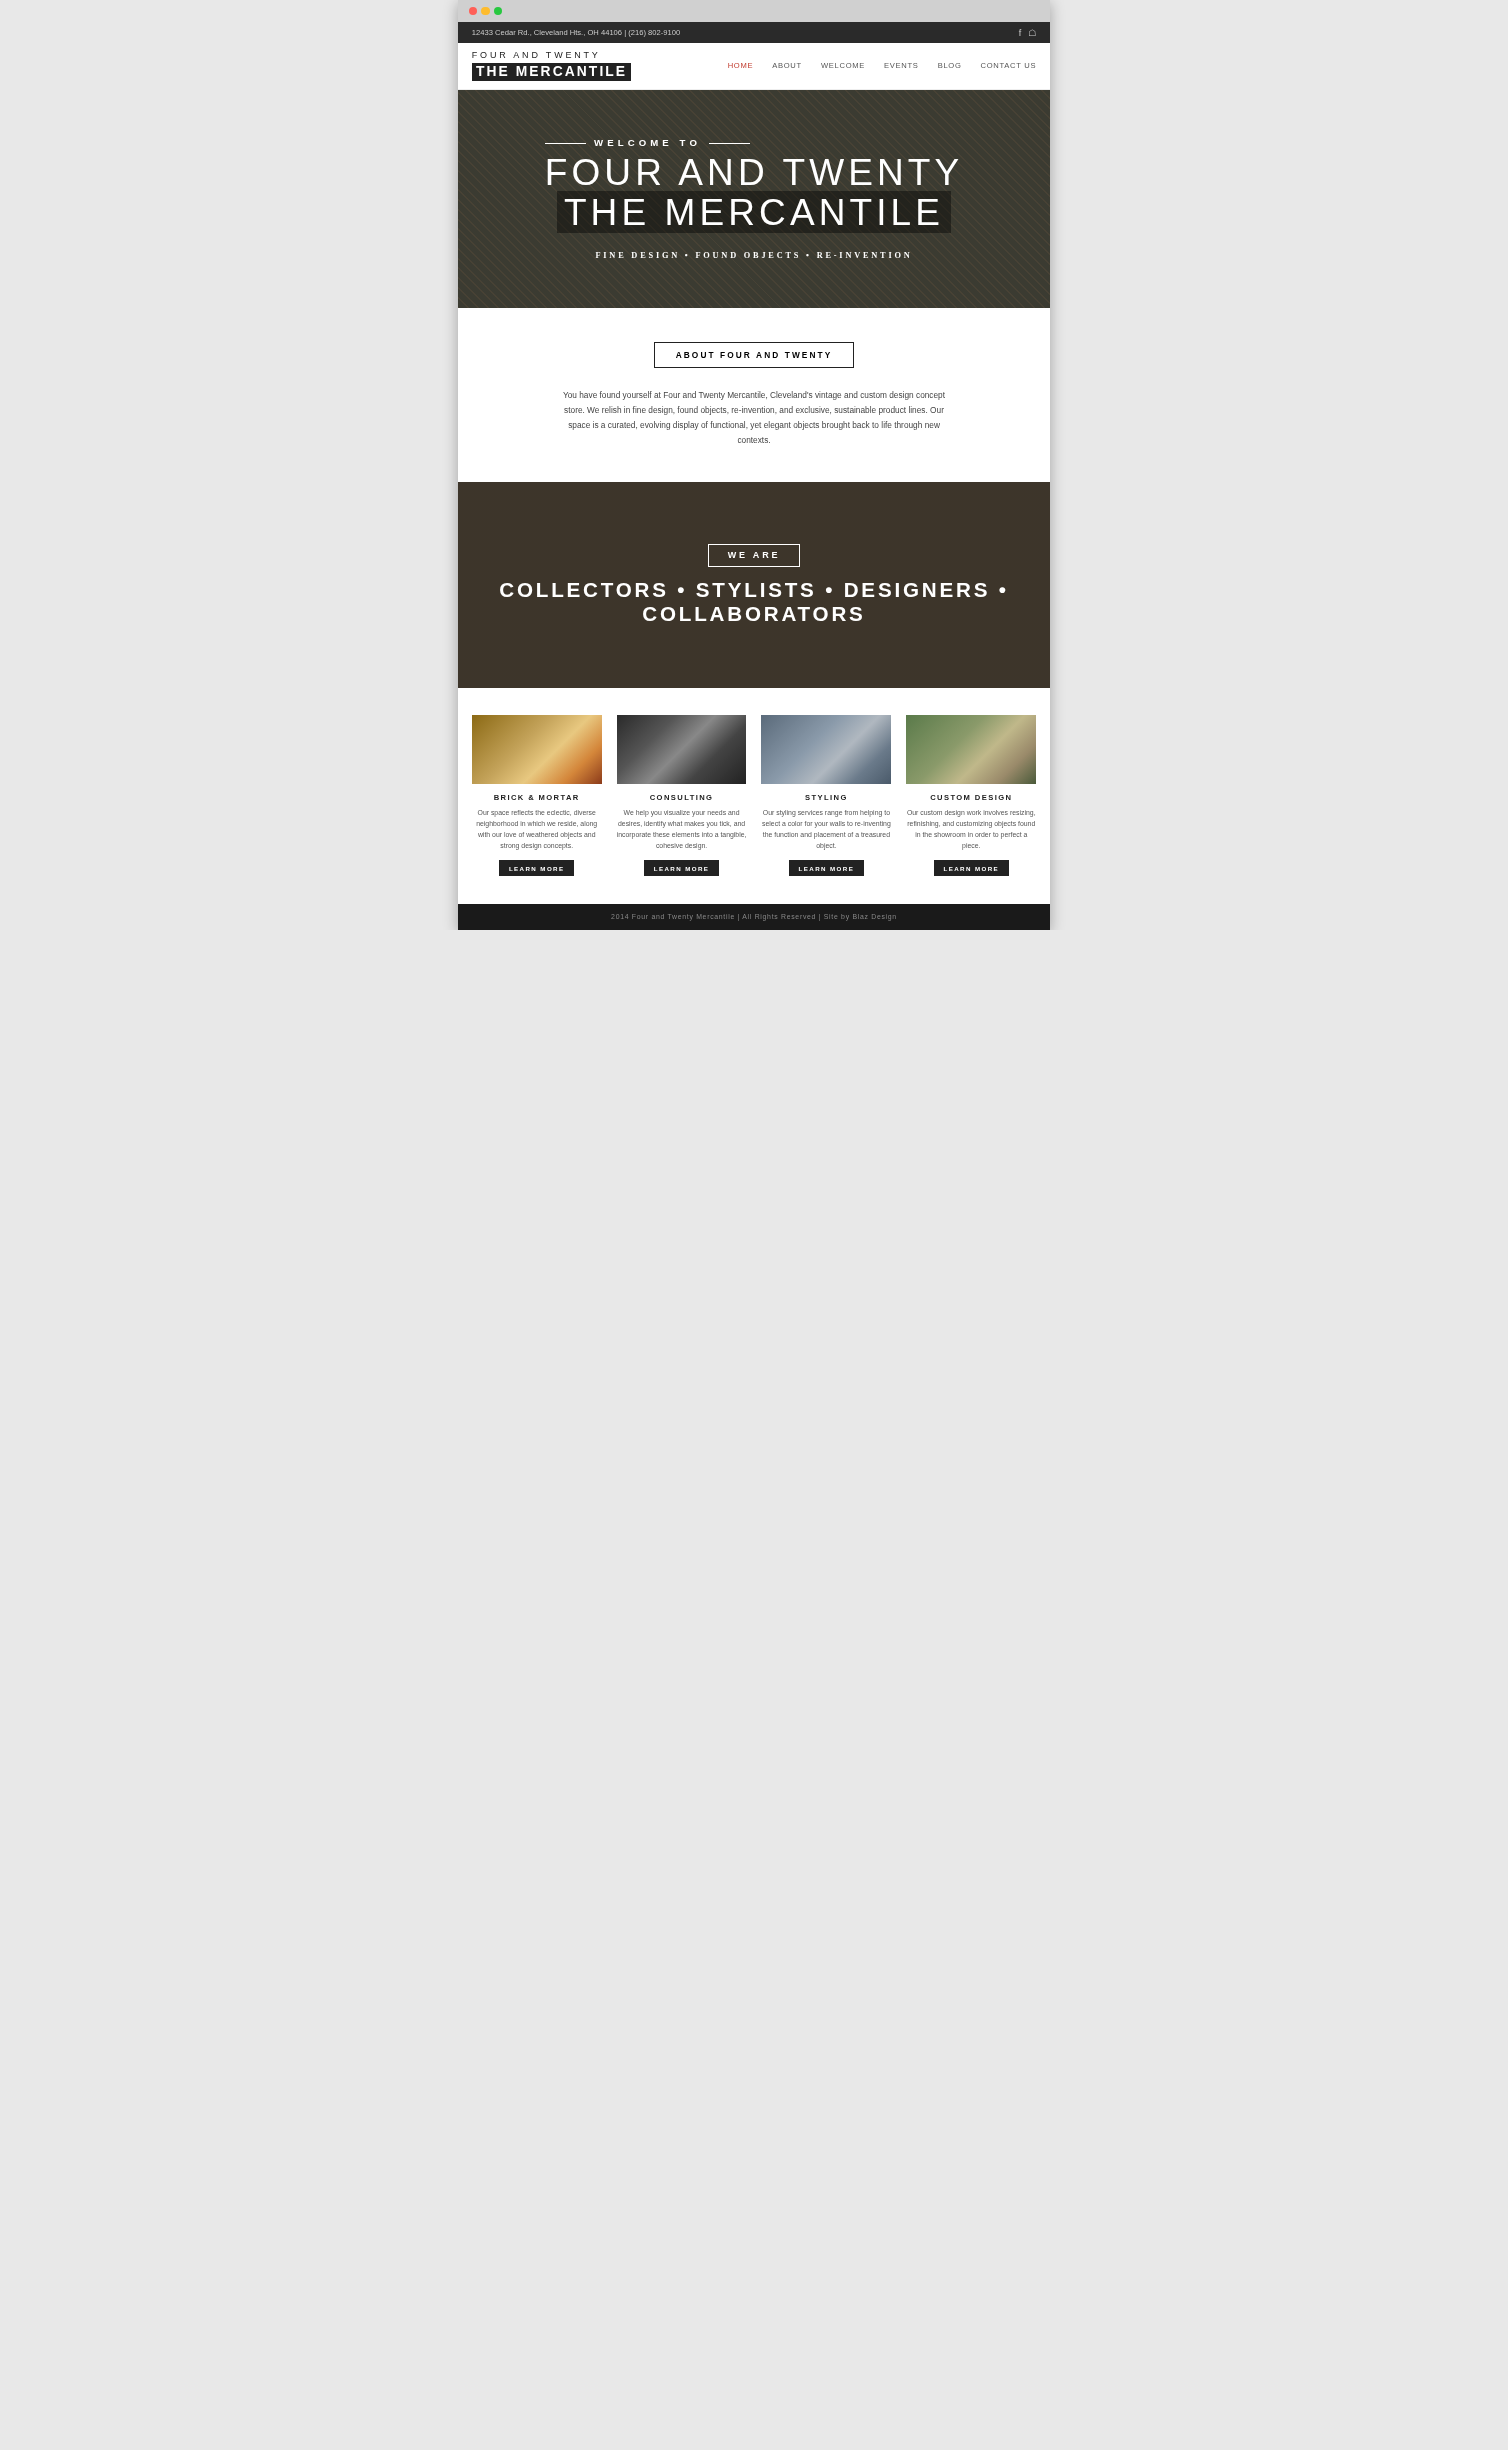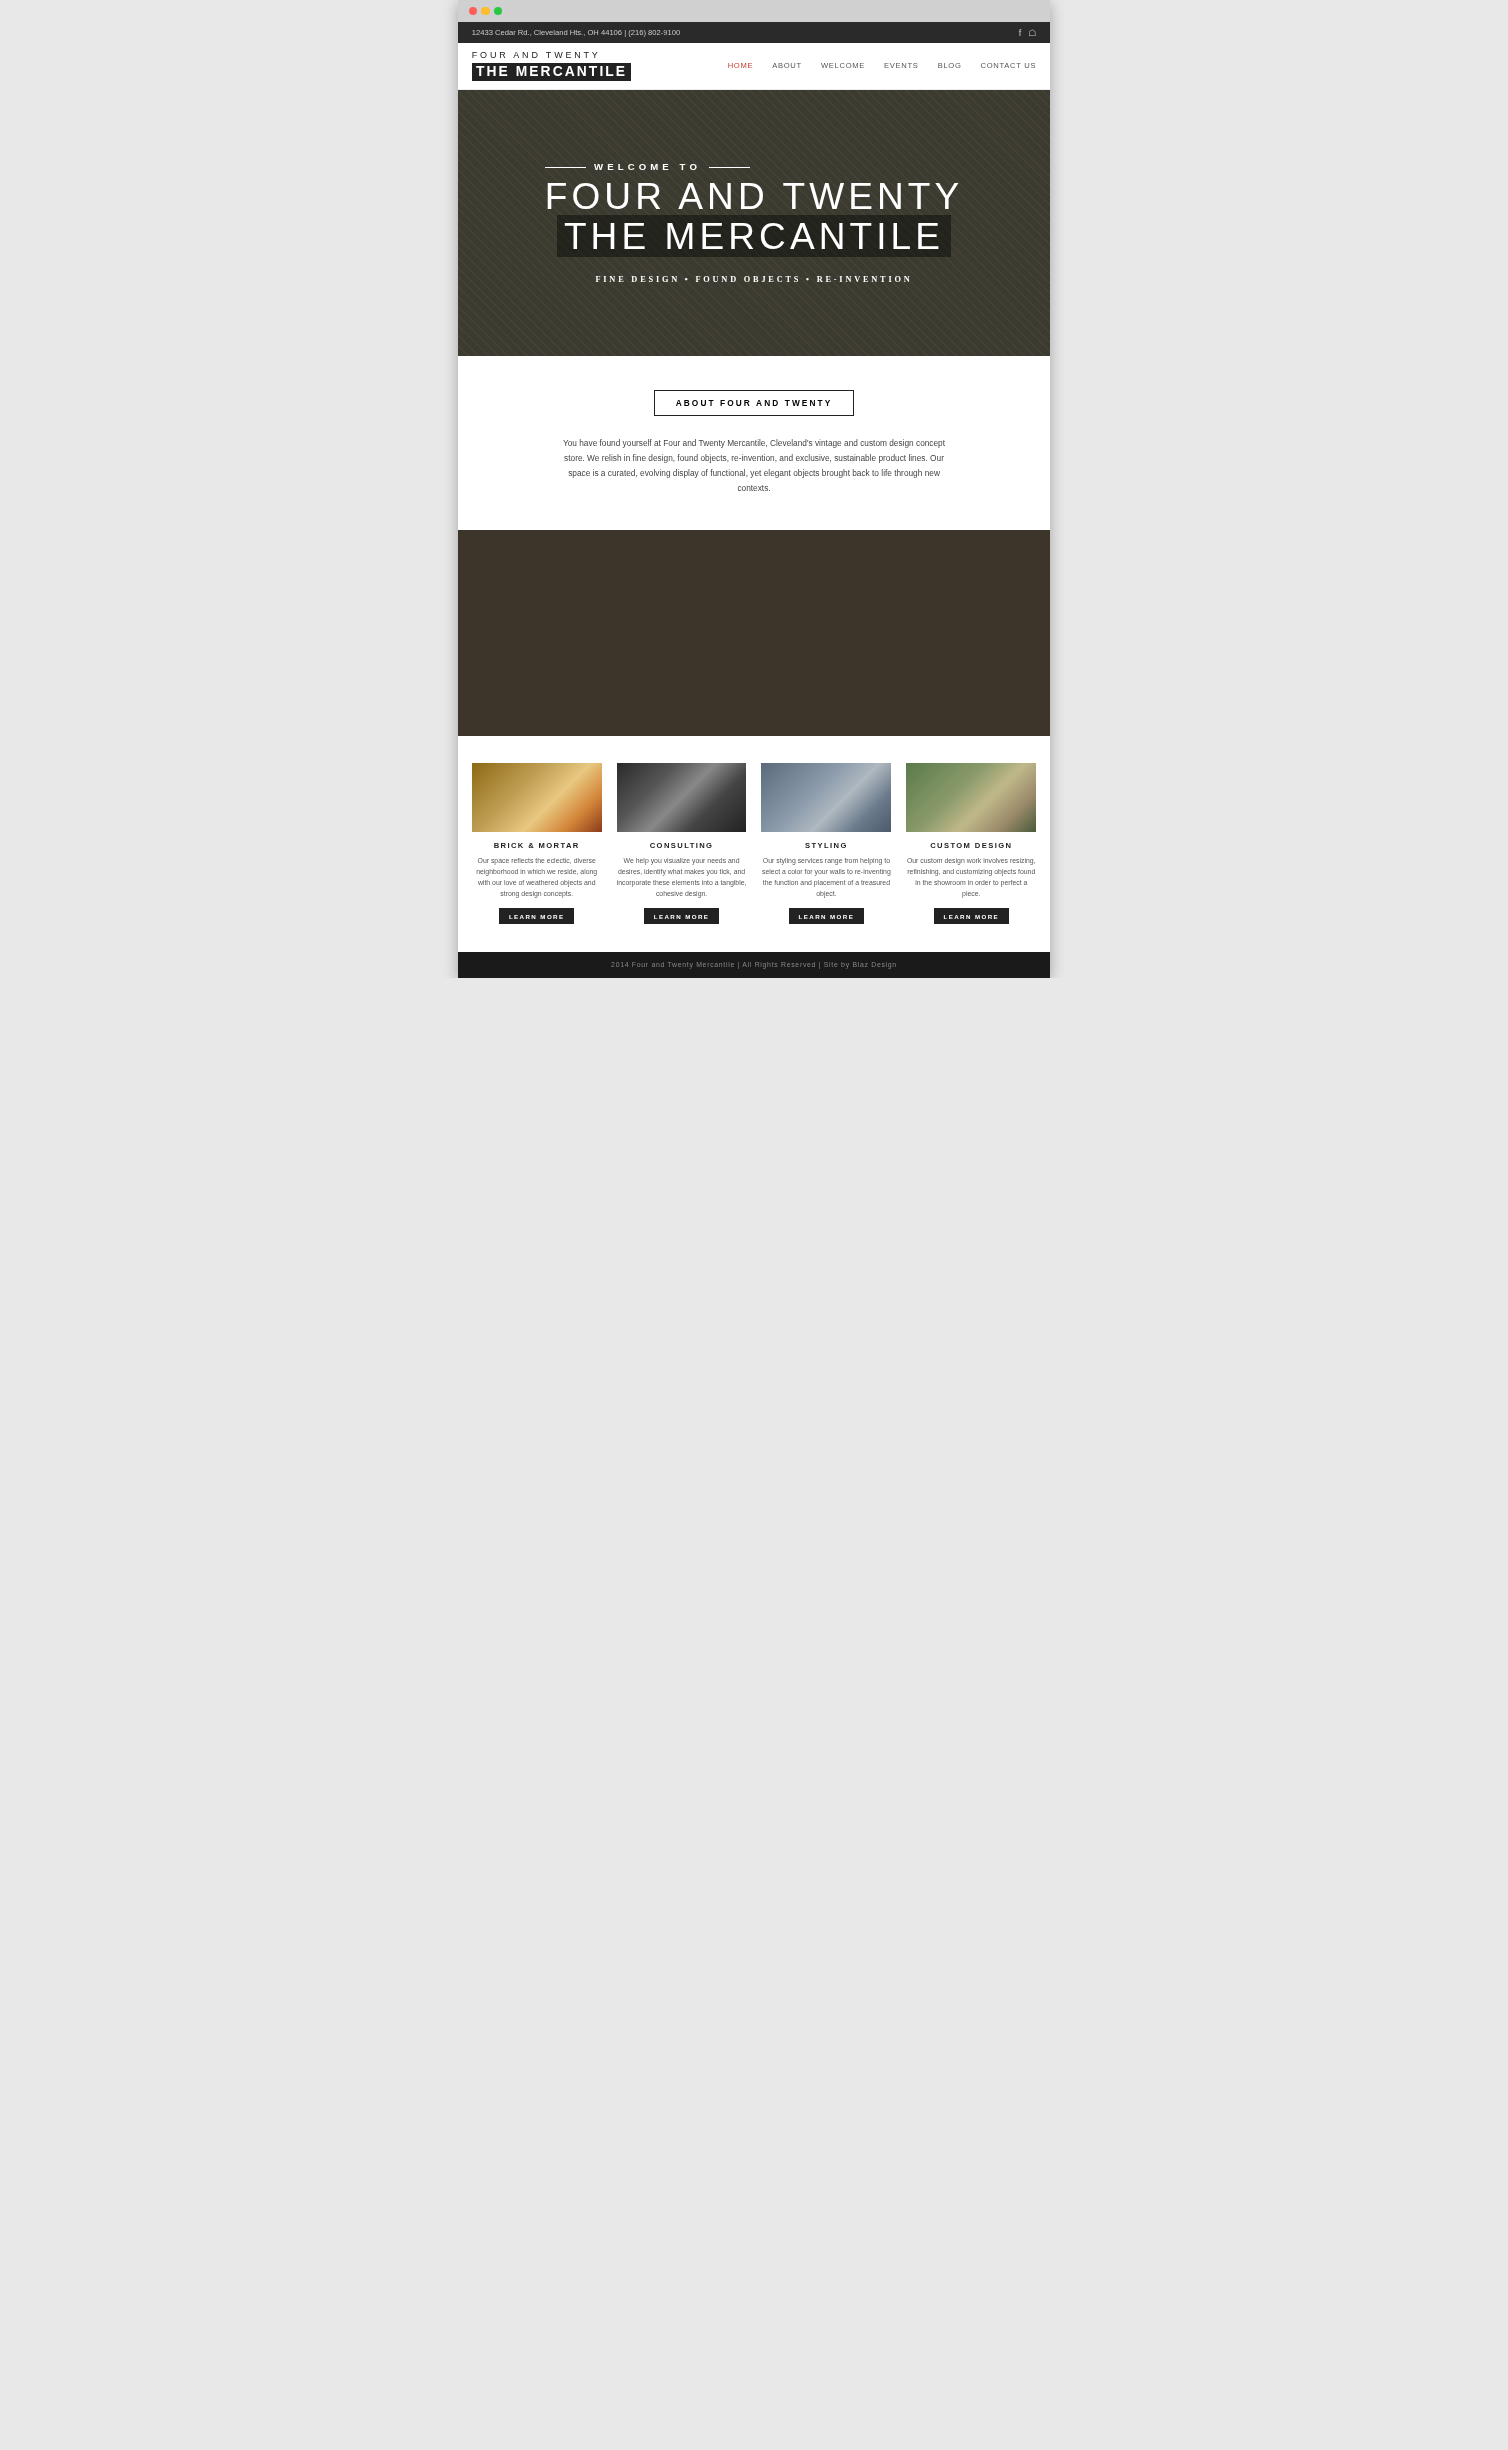--- a/index.html
+++ b/index.html
@@ -19,21 +19,21 @@
     
     .header { display: flex; justify-content: space-between; align-items: center; padding: 8.3px 13.8px; border-bottom: 0.7px solid #eee; }
     .logo { line-height: 1.1; }
     .logo-top { font-family: 'Arial Narrow', Arial, sans-serif; font-size: 9px; letter-spacing: 2.8px; font-weight: 300; color: #222; display: block; }
     .logo-bottom { font-family: 'Arial Narrow', Arial, sans-serif; font-size: 13.8px; letter-spacing: 2.1px; font-weight: 700; color: #fff; background: #222; padding: 1.4px 4.1px; display: block; margin-top: 1.4px; }
     nav { display: flex; gap: 19px; align-items: center; font-family: Arial, sans-serif; font-size: 7.6px; letter-spacing: 0.7px; }
     .nav-item { color: #555; text-decoration: none; cursor: pointer; }
     .nav-item.active { color: #c0392b; }
 
     
-    .hero { position: relative; height: 266px; overflow: hidden; display: flex; flex-direction: column; justify-content: center; align-items: center; }
+    .hero { position: relative; height: 218px; overflow: hidden; display: flex; flex-direction: column; justify-content: center; align-items: center; }
     .hero-bg { position: absolute; inset: 0; background: linear-gradient(rgba(0,0,0,0.45), rgba(0,0,0,0.45)), #6b6b5a; z-index: 0; }
     .hero-bg-pattern { position: absolute; inset: 0; background: repeating-linear-gradient(45deg, rgba(100,80,60,0.3) 0px, rgba(100,80,60,0.3) 1.4px, transparent 1.4px, transparent 6.9px); z-index: 0; }
     .hero-content { position: relative; z-index: 1; text-align: center; color: #fff; }
     .hero-welcome { font-family: Arial, sans-serif; font-size: 9.6px; letter-spacing: 4.1px; font-weight: 700; display: flex; align-items: center; gap: 8.3px; margin-bottom: 5.5px; }
     .hero-welcome::before, .hero-welcome::after { content: ''; display: block; width: 41px; height: 0.7px; background: #fff; }
     .hero-title { font-family: 'Arial Narrow', Arial, sans-serif; font-size: 37px; letter-spacing: 4.1px; font-weight: 300; line-height: 1.0; text-transform: uppercase; }
     .hero-title-line2 { background: rgba(0,0,0,0.4); padding: 2.8px 6.9px; display: inline-block; }
     .hero-subtitle { font-family: Liberation Serif, serif; font-size: 8.3px; letter-spacing: 2.8px; margin-top: 18px; font-weight: 600; }
 
     
@@ -113,20 +113,24 @@
     </div>
   </div>
 
   <div class="about-section">
     <div class="section-badge">ABOUT FOUR AND TWENTY</div>
     <p class="about-text">You have found yourself at Four and Twenty Mercantile, Cleveland's vintage and custom design concept store. We relish in fine design, found objects, re-invention, and exclusive, sustainable product lines. Our space is a curated, evolving display of functional, yet elegant objects brought back to life through new contexts.</p>
   </div>
 
   <div class="we-are-section">
     <div class="we-are-bg"></div>
+    <div class="we-are-content">
+      <div class="we-are-badge">WE ARE</div>
+      <div class="we-are-title">COLLECTORS • STYLISTS • DESIGNERS • COLLABORATORS</div>
+    </div>
   </div>
 
   <div class="services-section" id="services-container">
 
   <div class="service-item"><div class="service-img img-brick"></div><div class="service-title">BRICK &amp; MORTAR</div><p class="service-desc">Our space reflects the eclectic, diverse neighborhood in which we reside, along with our love of weathered objects and strong design concepts.</p><button class="learn-more-btn">LEARN MORE</button></div>
       <div class="service-item"><div class="service-img img-consulting"></div><div class="service-title">CONSULTING</div><p class="service-desc">We help you visualize your needs and desires, identify what makes you tick, and incorporate these elements into a tangible, cohesive design.</p><button class="learn-more-btn">LEARN MORE</button></div>
       <div class="service-item"><div class="service-img img-styling"></div><div class="service-title">STYLING</div><p class="service-desc">Our styling services range from helping to select a color for your walls to re-inventing the function and placement of a treasured object.</p><button class="learn-more-btn">LEARN MORE</button></div>
       <div class="service-item"><div class="service-img img-custom"></div><div class="service-title">CUSTOM DESIGN</div><p class="service-desc">Our custom design work involves resizing, refinishing, and customizing objects found in the showroom in order to perfect a piece.</p><button class="learn-more-btn">LEARN MORE</button></div>
     </div>
 

